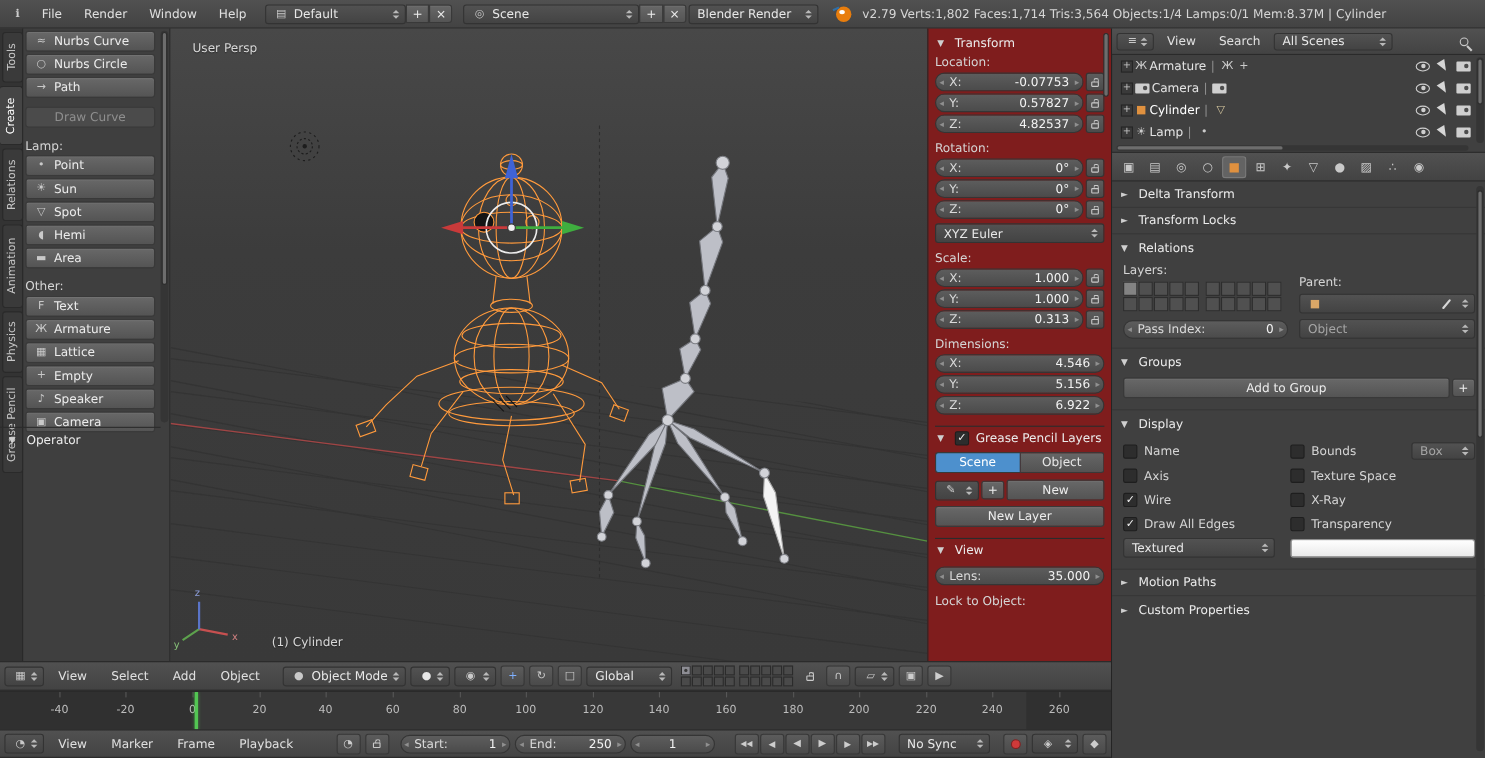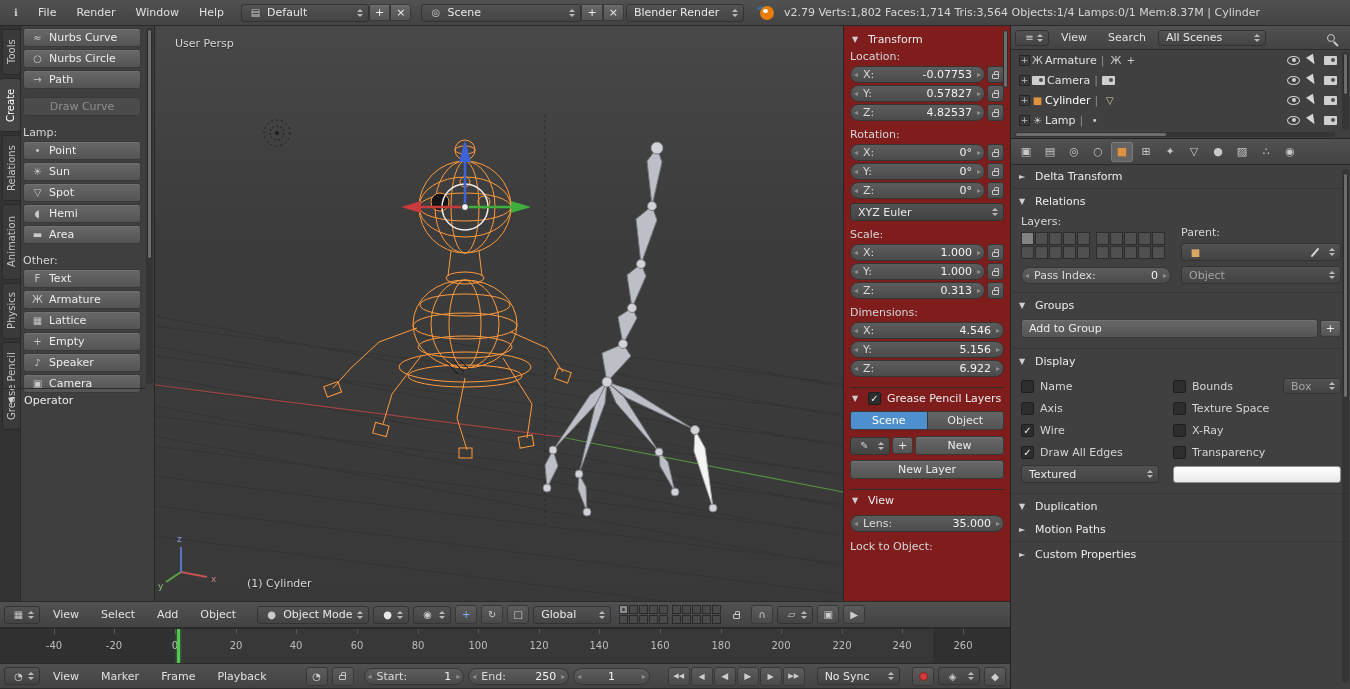--- a/index.html
+++ b/index.html
@@ -760,20 +760,24 @@
           </div>
         <div class="ptab">
             <span>◉</span>
           </div>
       </div>
 
       <div class="phead" style="height:24px;border-bottom:1px solid #373737">
           <span class="tri closed"></span>
           <span>Delta Transform</span>
         </div>
+      <div class="phead" style="height:24px;border-bottom:1px solid #373737">
+          <span class="tri closed"></span>
+          <span>Transform Locks</span>
+        </div>
 
       <div class="phead" style="height:24px">
           <span class="tri open"></span>
           <span>Relations</span>
         </div>
       <div style="padding:2px 10px 8px 10px;border-bottom:1px solid #373737">
         <div class="row" style="align-items:flex-end;gap:10px">
           <div style="width:150px">
             <div class="plabel">Layers:</div>
             <div class="row" style="gap:6px;margin-top:4px">
@@ -820,21 +824,21 @@
           </div>
         </div>
       </div>
 
 
       <div class="phead" style="height:24px">
           <span class="tri open"></span>
           <span>Groups</span>
         </div>
       <div class="row" style="padding:2px 10px 10px 10px;gap:2px;border-bottom:1px solid #373737">
-        <div class="btn" style="flex:1;">
+        <div class="btn" style="flex:1;justify-content:center">
             <span>Add to Group</span>
           </div>
         <div class="btn small">
             <span>+</span>
           </div>
       </div>
 
       <div class="phead" style="height:24px">
           <span class="tri open"></span>
           <span>Display</span>
@@ -884,24 +888,20 @@
             </div>
         </div>
         <div class="row" style="height:22px;gap:14px">
           <div class="dd" style="width:138px">
               <span>Textured</span>
             </div>
           <div class="swatch"></div>
         </div>
       </div>
 
-      <div class="phead" style="height:24px">
-          <span class="tri open"></span>
-          <span>Duplication</span>
-        </div>
 
       <div class="phead" style="height:24px;border-bottom:1px solid #373737">
           <span class="tri closed"></span>
           <span>Motion Paths</span>
         </div>
       <div class="phead" style="height:24px">
           <span class="tri closed"></span>
           <span>Custom Properties</span>
         </div>
 

